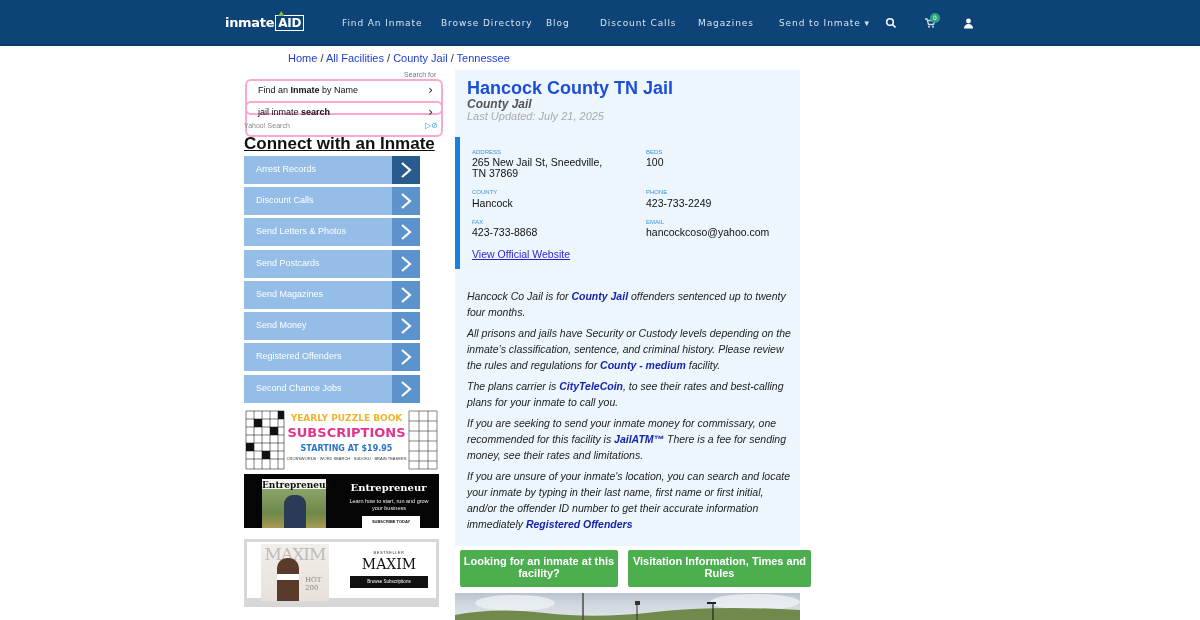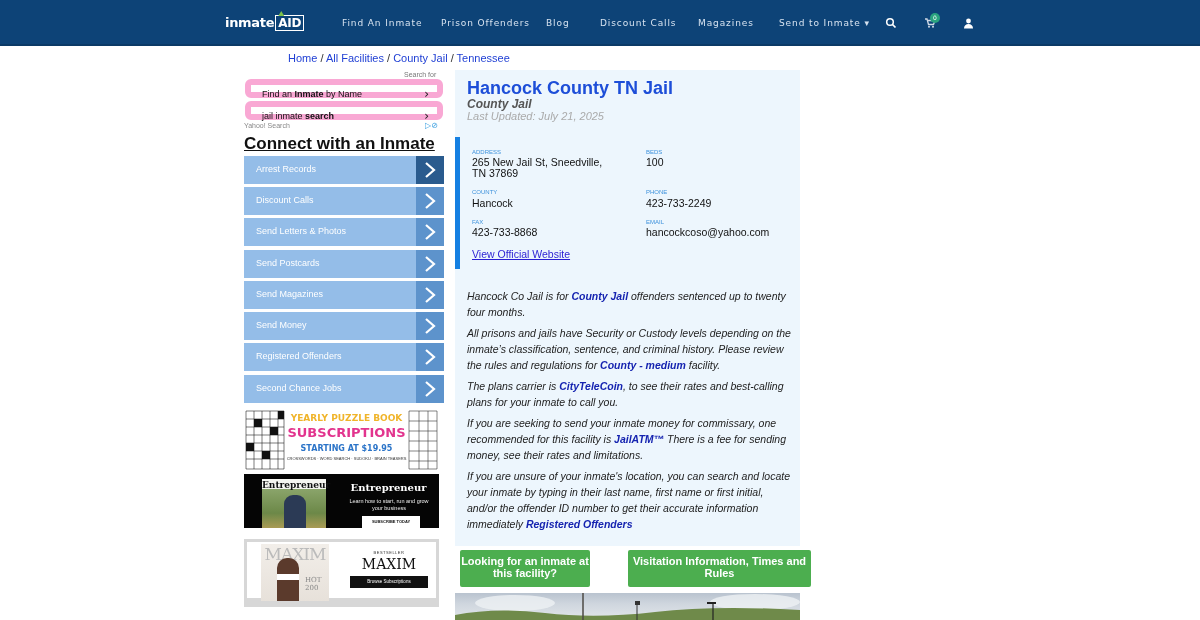--- a/index.html
+++ b/index.html
@@ -13,26 +13,26 @@
   .nav-link { position: absolute; top: 18px; color: #d7e3f0; font-size: 9px; letter-spacing: 0.9px; font-family: "DejaVu Sans", sans-serif; cursor: pointer; }
   .nav-icon { position: absolute; top: 15px; width: 14px; height: 14px; cursor: pointer; }
   .cart-badge { position: absolute; left: 930px; top: 13px; width: 10px; height: 10px; border-radius: 50%; background: #2aa37f; color: #fff; font-size: 6px; text-align: center; line-height: 10px; font-family: "DejaVu Sans", sans-serif; }
 
   
   .breadcrumb { position: absolute; left: 244px; top: 52px; font-size: 11px; color: #333; padding-left: 44px; }
   .breadcrumb a { color: #1f3fd4; text-decoration: none; cursor: pointer; }
 
   
   .search-for { position: absolute; left: 404px; top: 71px; font-size: 7px; color: #777; }
-  .ad-search { position: absolute; left: 245px; width: 198px; height: 19px; border: 6px solid #f9a8d4; border-radius: 6px; font-size: 9px; color: #111; padding: 4px 0 0 11px; cursor: pointer; }
+  .ad-search { position: absolute; left: 245px; width: 198px; height: 36px; border: 2px solid #f9a8d4; border-radius: 6px; font-size: 9px; color: #111; padding: 4px 0 0 11px; cursor: pointer; }
   .ad-search .chev { position: absolute; right: 8px; top: 2px; font-size: 12px; color: #222; font-family: "DejaVu Sans", sans-serif; }
   .yahoo { position: absolute; left: 244px; top: 122px; font-size: 7px; color: #888; }
   .adchoice { position: absolute; left: 425px; top: 121px; font-size: 8px; color: #3a9fe0; }
   .connect-title { position: absolute; left: 244px; top: 134px; font-size: 17px; font-weight: bold; color: #111; text-decoration: underline; }
-  .menu-item { position: absolute; left: 244px; width: 200px; height: 28px; background: #94bde8; cursor: pointer; }
+  .menu-item { position: absolute; left: 244px; width: 176px; height: 28px; background: #94bde8; cursor: pointer; }
   .menu-item .lbl { position: absolute; left: 12px; top: 8px; color: #fff; font-size: 9px; }
   .menu-item .arr { position: absolute; right: 0; top: 0; width: 28px; height: 28px; background: #5d93cc; }
   .menu-item .arr.dark { background: #2a5b8e; }
   .menu-item .arr svg { position: absolute; left: 7px; top: 5px; }
 
   .ad-img { position: absolute; left: 244px; width: 195px; cursor: pointer; overflow: hidden; }
 
   
   .main-card { position: absolute; left: 455px; top: 70px; width: 345px; height: 476px; background: #edf6fd; }
   .fac-title { position: absolute; left: 467px; top: 78px; font-size: 18px; font-weight: bold; color: #1d4ed8; }
@@ -51,21 +51,21 @@
   .facility-photo { position: absolute; left: 455px; top: 593px; width: 345px; height: 27px; overflow: hidden; background: linear-gradient(180deg, #b9c3cf 0%, #cfd6de 40%, #e2e6ea 100%); }
 </style>
 </head>
 <body>
 
 <div class="navbar">
   <div class="logo">
     <span>inmate</span><span class="aid">AID</span>
   </div>
   <span class="nav-link" style="left:342px">Find An Inmate</span>
-  <span class="nav-link" style="left:441px">Prison Offenders</span>
+  <span class="nav-link" style="left:441px">Browse Directory</span>
   <span class="nav-link" style="left:546px">Blog</span>
   <span class="nav-link" style="left:600px">Discount Calls</span>
   <span class="nav-link" style="left:698px">Magazines</span>
   <span class="nav-link" style="left:779px">Send to Inmate ▾</span>
 
   <span class="nav-icon" style="left:885px">
     <svg width="12" height="12" viewBox="0 0 12 12">
         <circle cx="5" cy="5" r="3.3" stroke="#fff" stroke-width="1.5" fill="none"></circle>
         <line x1="7.5" y1="7.5" x2="10.5" y2="10.5" stroke="#fff" stroke-width="1.7"></line>
       </svg>
@@ -253,21 +253,21 @@
 <p class="para" style="top:378px">
   <span>The plans carrier is </span><a>CityTeleCoin</a><span>, to see their rates and best-calling plans for your inmate to call you.</span>
 </p>
 <p class="para" style="top:415px">
   <span>If you are seeking to send your inmate money for commissary, one recommended for this facility is </span><a>JailATM™</a><span> There is a fee for sending money, see their rates and limitations.</span>
 </p>
 <p class="para" style="top:468px">
   <span>If you are unsure of your inmate's location, you can search and locate your inmate by typing in their last name, first name or first initial, and/or the offender ID number to get their accurate information immediately </span><a>Registered Offenders</a>
 </p>
 
-<div class="green-btn" style="left:460px;width:130px;">Looking for an inmate at this facility?</div>
+<div class="green-btn" style="left:460px;width:158px;">Looking for an inmate at this facility?</div>
 <div class="green-btn" style="left:628px;width:183px;">Visitation Information, Times and Rules</div>
 
 <div class="facility-photo">
   <svg width="345" height="27" viewBox="0 0 345 27" style="position:absolute;left:0;top:0">
     <ellipse cx="60" cy="10" rx="40" ry="8" fill="#eef1f4" opacity="0.8"></ellipse>
     <ellipse cx="300" cy="9" rx="45" ry="8" fill="#eef1f4" opacity="0.8"></ellipse>
     <path d="M0 22 Q40 14 90 20 T200 19 T345 17 V27 H0z" fill="#6f8a4a"></path>
     <line x1="128" y1="0" x2="128" y2="27" stroke="#4d4a44" stroke-width="1.5"></line>
     <rect x="180" y="8" width="5" height="4" fill="#333"></rect>
     <line x1="182" y1="12" x2="182" y2="27" stroke="#333" stroke-width="1"></line>

